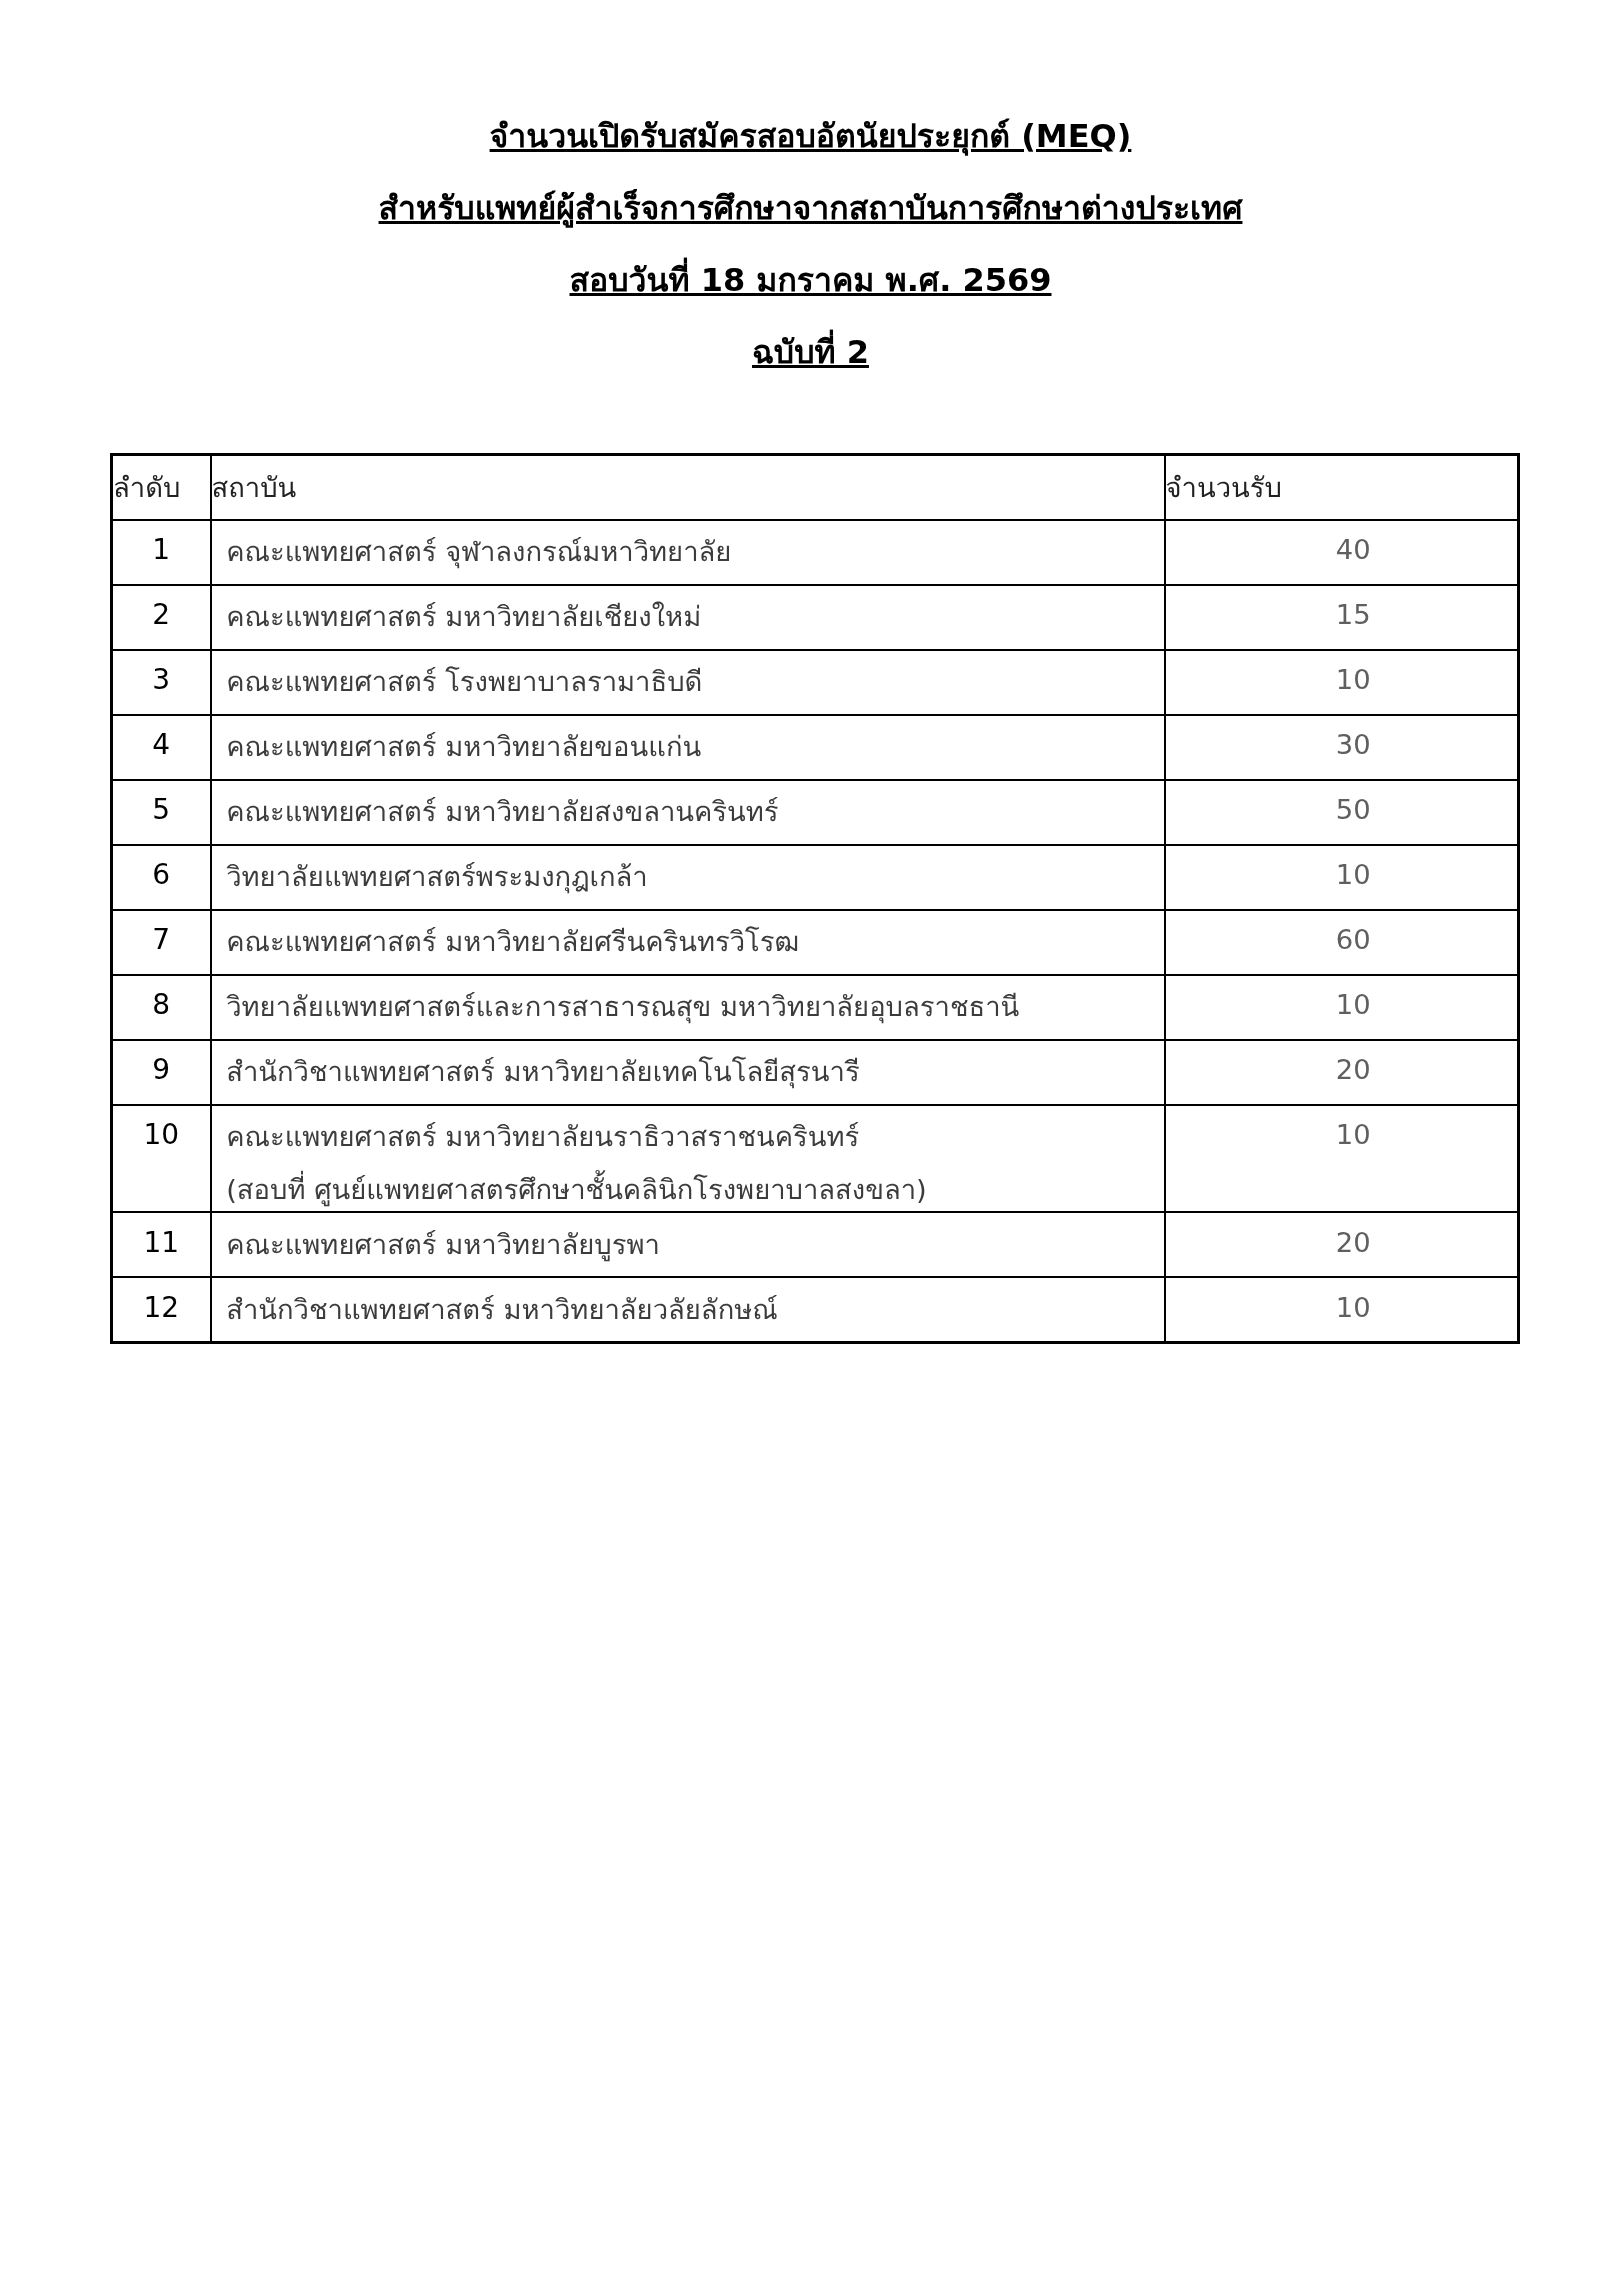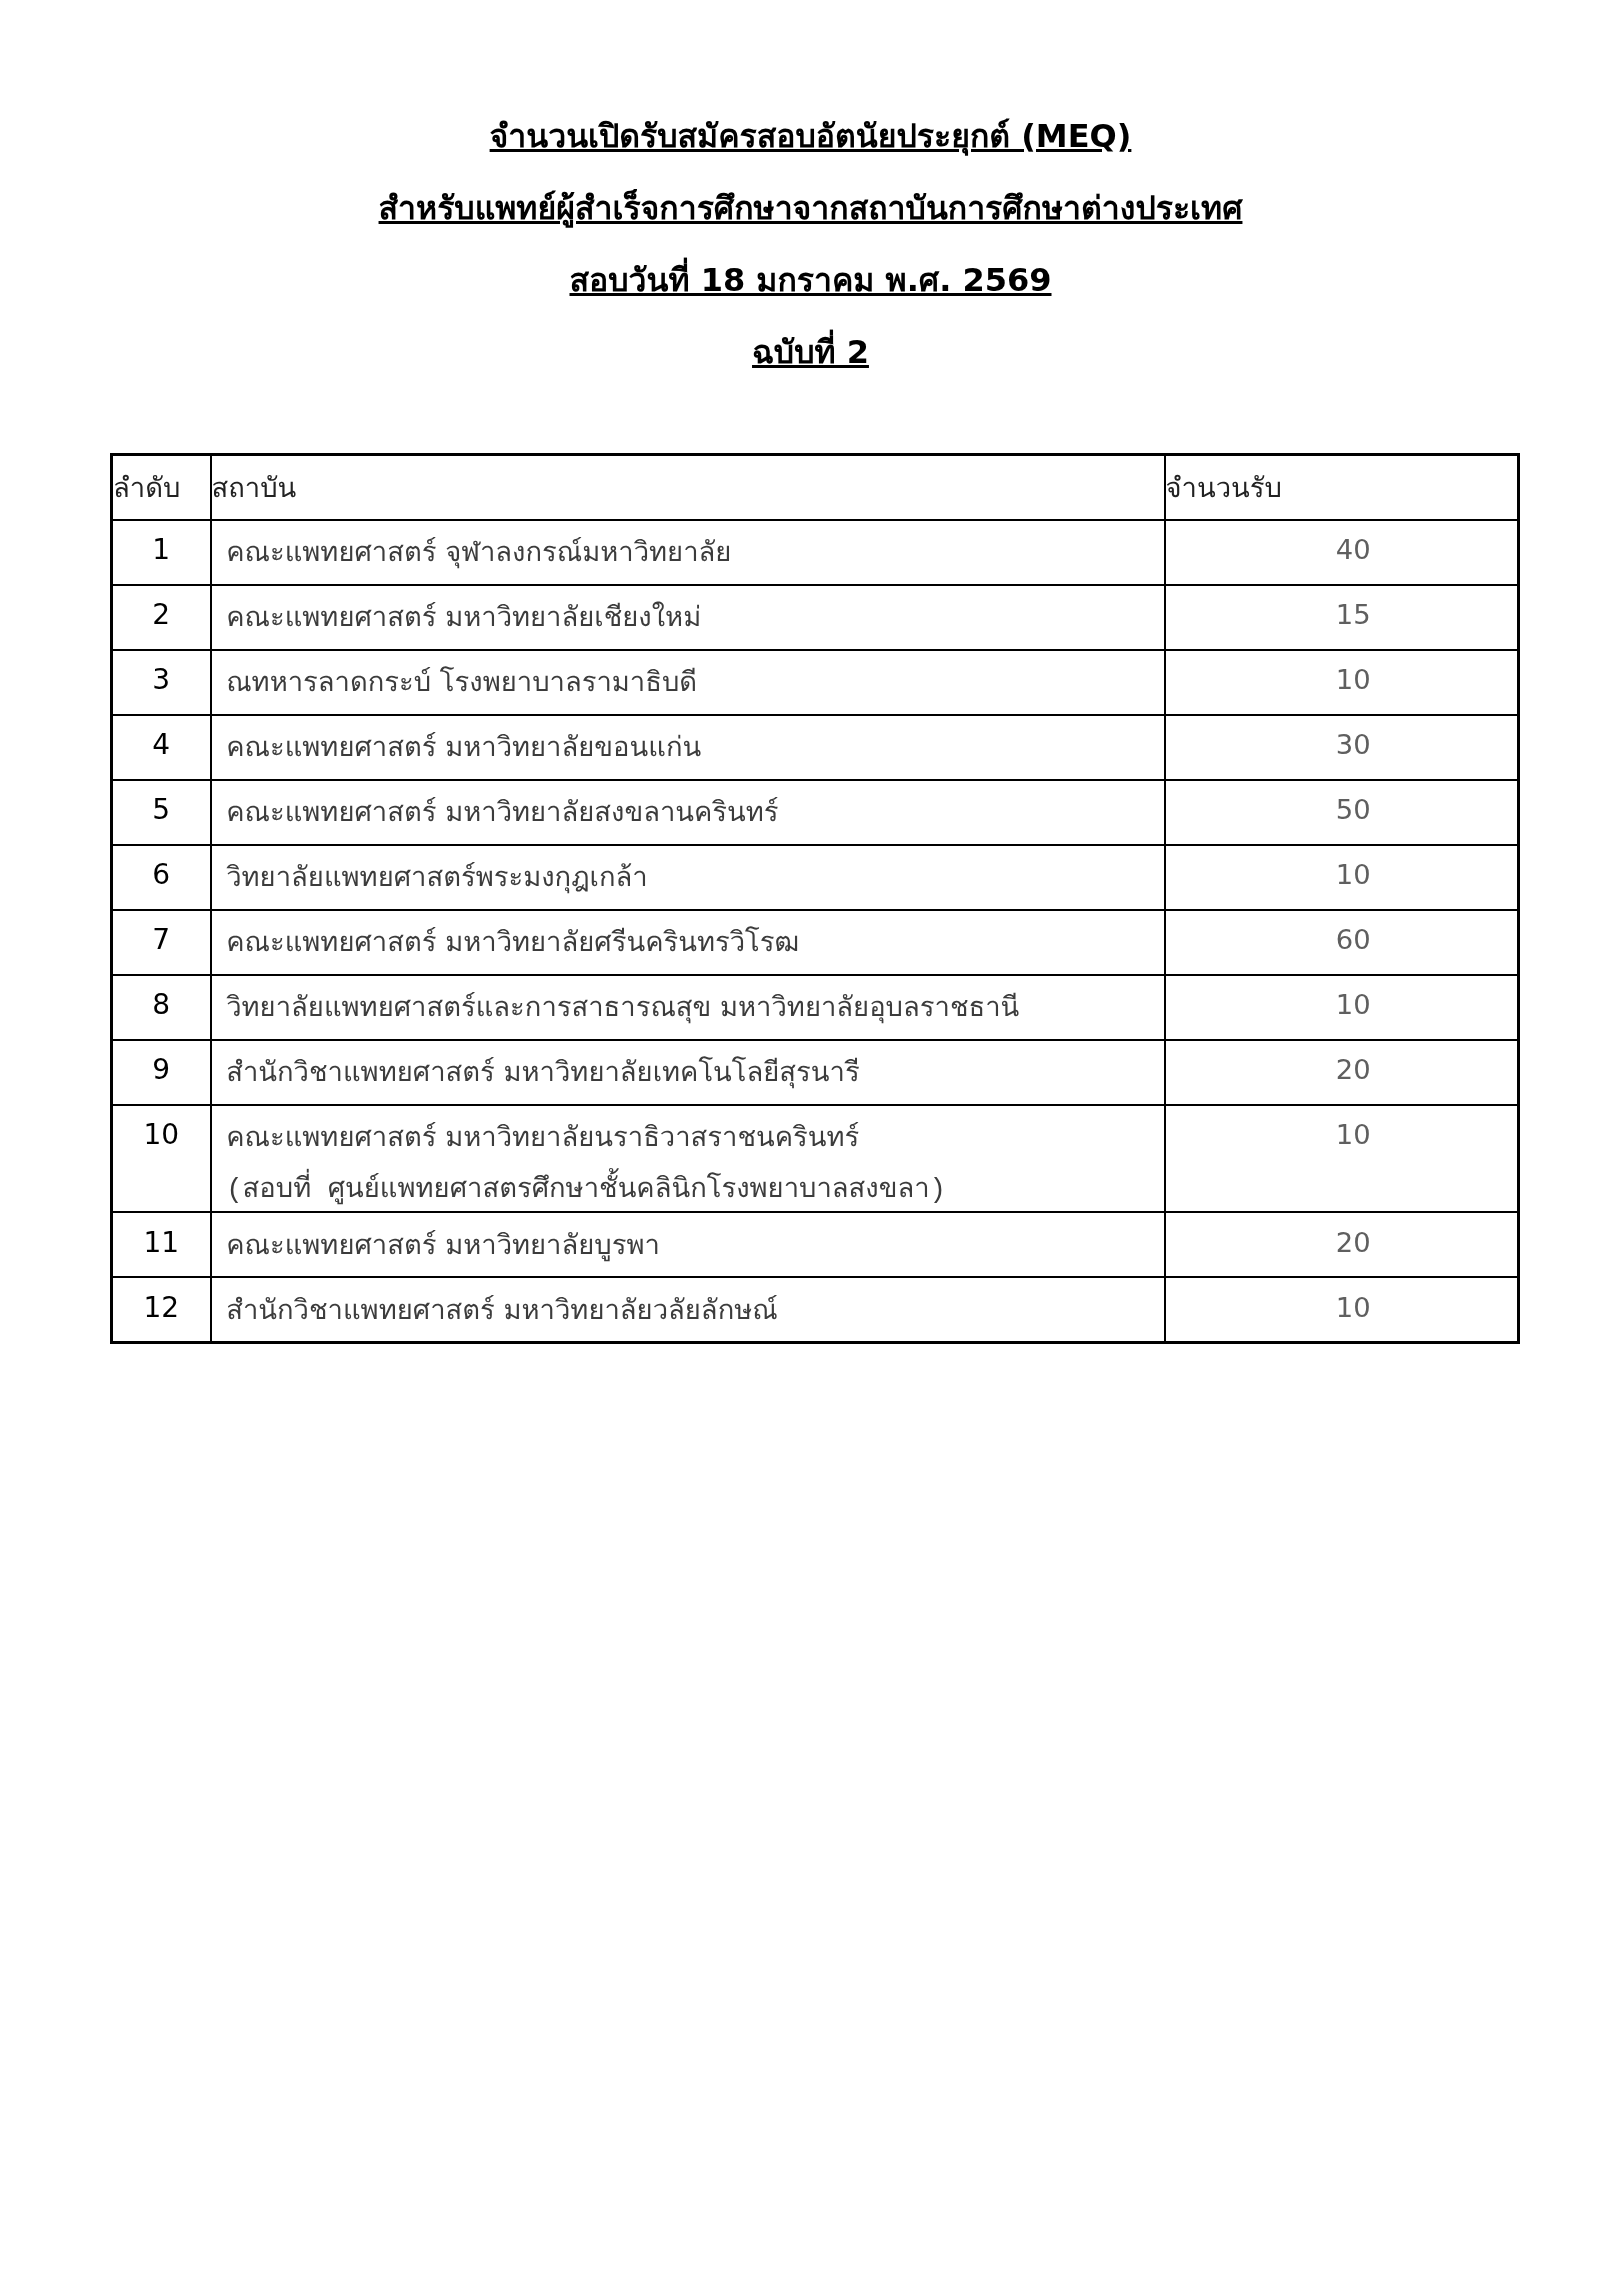--- a/index.html
+++ b/index.html
@@ -60,21 +60,20 @@
   }
   td.cell-inst {
     padding-left: 14.7px;
     padding-right: 11.8px;
     color: #3c3c3c;
     line-height: 43px;
   }
   .inst-note {
     margin-top: 9.8px;
     color: #3c3c3c;
-    font-family: Liberation Mono, monospace;
   }
   td.cell-seats {
     text-align: center;
     color: #5f5f5f;
     line-height: 39px;
     padding-left: 24px;
   }
 </style>
 </head>
 <body>
@@ -114,21 +113,21 @@
     <td class="cell-inst">
       <div class="inst-name">คณะแพทยศาสตร์ มหาวิทยาลัยเชียงใหม่</div>
 
     </td>
     <td class="cell-seats">15</td>
   </tr>
 
   <tr>
     <td class="cell-no">3</td>
     <td class="cell-inst">
-      <div class="inst-name">ณทหารลาดกระบ์ โรงพยาบาลรามาธิบดี</div>
+      <div class="inst-name">คณะแพทยศาสตร์ โรงพยาบาลรามาธิบดี</div>
 
     </td>
     <td class="cell-seats">10</td>
   </tr>
 
   <tr>
     <td class="cell-no">4</td>
     <td class="cell-inst">
       <div class="inst-name">คณะแพทยศาสตร์ มหาวิทยาลัยขอนแก่น</div>
 

